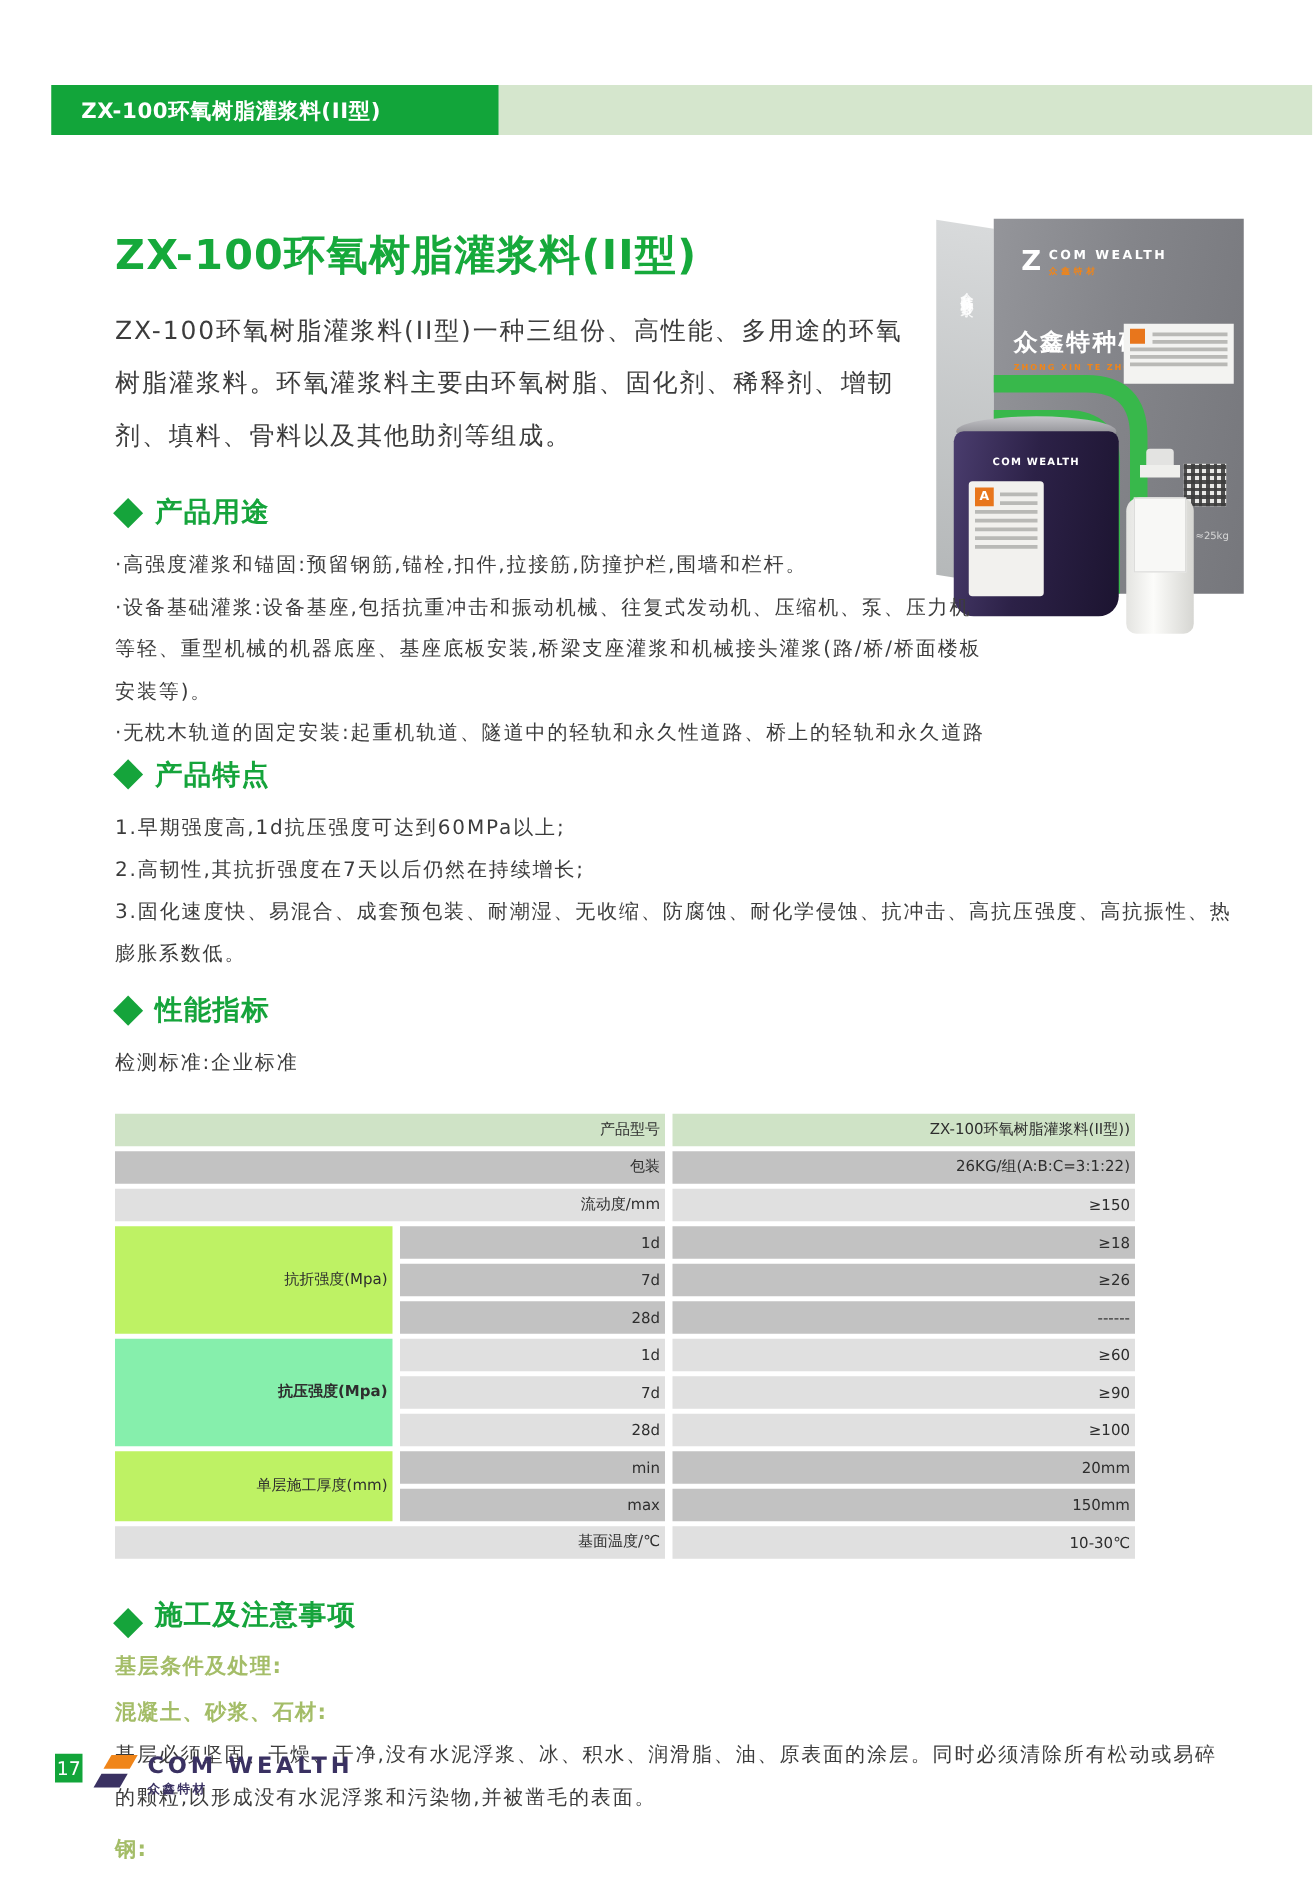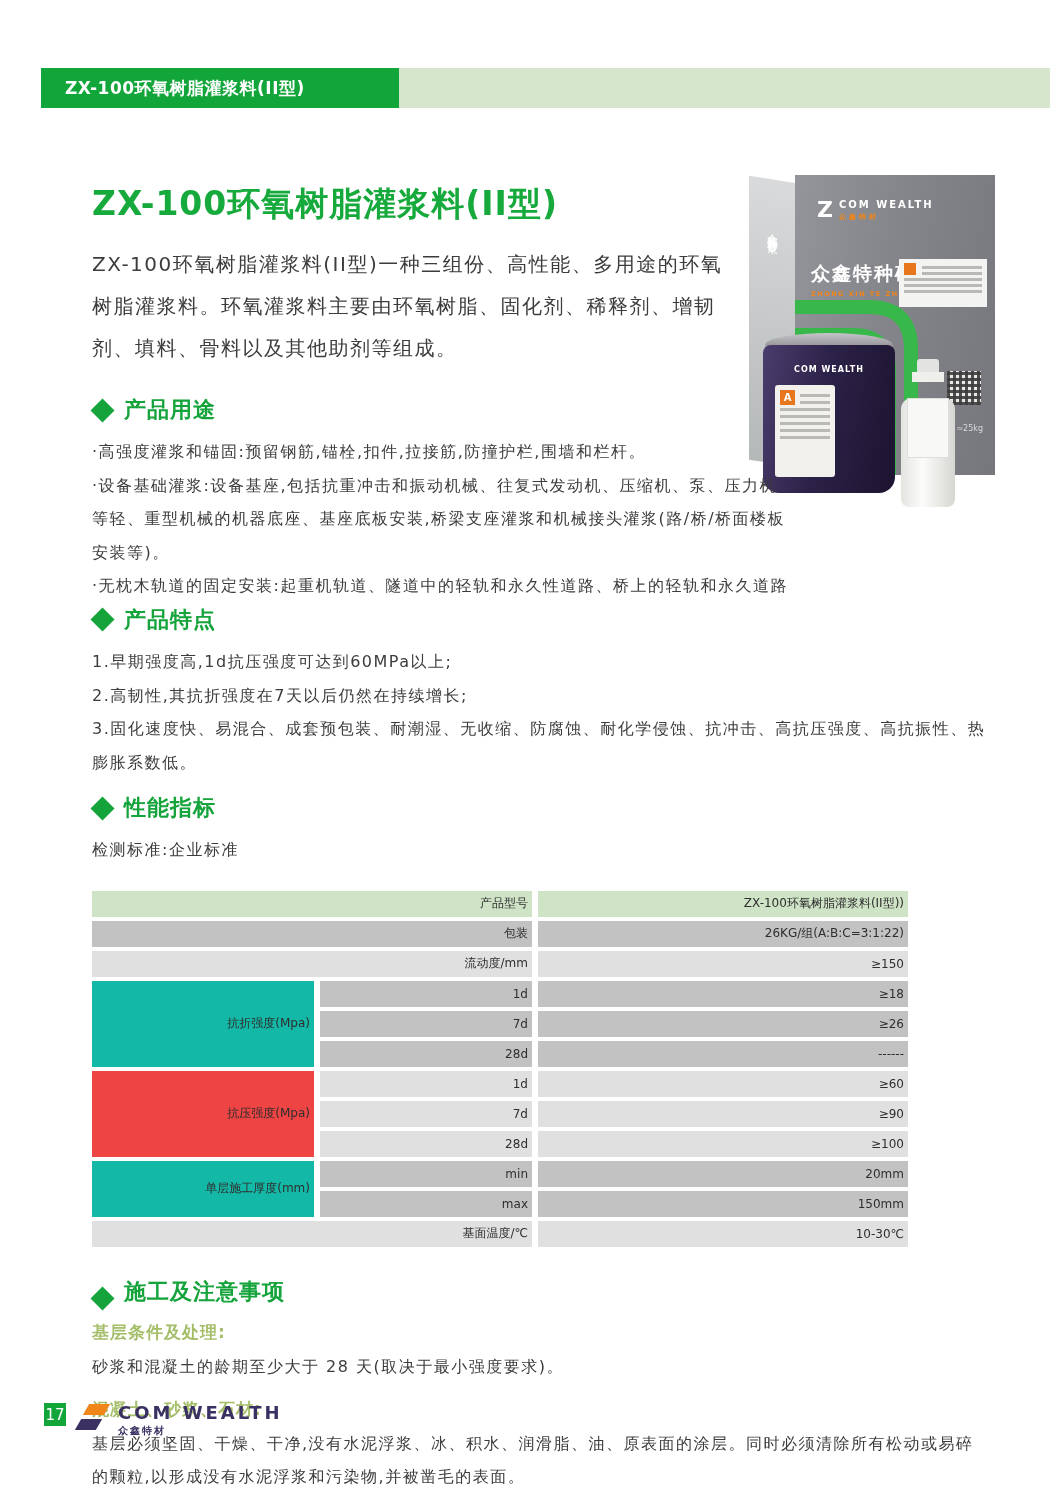--- a/index.html
+++ b/index.html
@@ -29,23 +29,23 @@
   p.body-line { font-size:16px; line-height:2.1; letter-spacing:1.5px; color:#3c3c3c; }
   .w700 { width:700px; }
   .mt10 { margin-top:10px; }
 
   
   table.spec { border-collapse:separate; border-spacing:6px 4px; margin:20px 0 0 -6px; table-layout:fixed; }
   table.spec td { height:26px; text-align:right; vertical-align:middle; font-size:12px; color:#2e2e2e; padding:1px 4px; }
   .c1 { width:222px; } .c2 { width:212px; } .c3 { width:370px; }
   .bg-green { background:#cfe3c6; }
   .bg-dark  { background:#c2c2c2; }
-  .bg-darker{ background:#14b8a6; }
+  .bg-darker{ background:#bef264; }
   .bg-light { background:#e0e0e0; }
-  .bg-lighter{ background:#ef4444; }
+  .bg-lighter{ background:#86efac;font-weight:bold; }
 
   
   .sub-label { margin-top:14px; color:#a4bd68; font-size:17px; font-weight:bold; letter-spacing:1px; }
   .sub-text  { margin-top:6px; font-size:16px; line-height:2.1; letter-spacing:1.5px; color:#3c3c3c; }
 
   
   .product-visual { position:absolute; top:175px; right:55px; width:262px; height:318px; }
   .box-side { position:absolute; left:16px; top:8px; bottom:26px; width:46px;
     background:linear-gradient(180deg,#d8dadb,#b5b8b9); transform:skewY(9deg); transform-origin:top right; }
   .box-side .vtext { writing-mode:vertical-rl; color:rgba(255,255,255,0.85); font-size:10px; letter-spacing:2px;
@@ -258,21 +258,20 @@
         <td class="bg-light">10-30℃</td>
       </tr>
     </tbody>
       </table>
 
     <div class="section-heading" style="align-items:flex-end;">
       <span class="diamond"></span>
       <span class="txt">施工及注意事项</span>
     </div>
     <div class="sub-label">基层条件及处理:</div>
-    <div class="sub-text">砂浆和混凝土的龄期至少大于 28 天(取决于最小强度要求)。</div>
     <div class="sub-label">混凝土、砂浆、石材:</div>
     <div class="sub-text">基层必须坚固、干燥、干净,没有水泥浮浆、冰、积水、润滑脂、油、原表面的涂层。同时必须清除所有松动或易碎的颗粒,以形成没有水泥浮浆和污染物,并被凿毛的表面。</div>
     <div class="sub-label">钢:</div>
 
   </div>
 
   <div class="footer">
     <div class="page-num">17</div>
     <div class="footer-logo">
       <div class="logo-mark">

